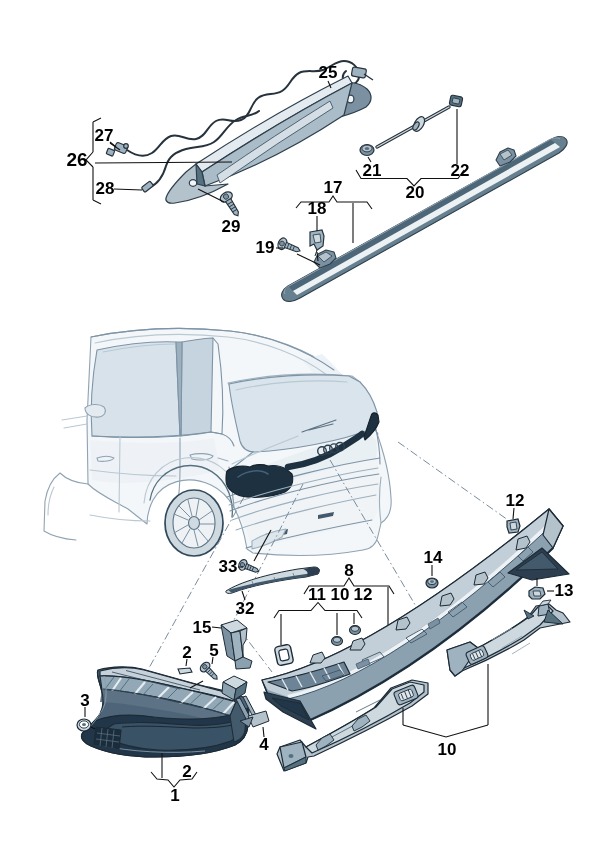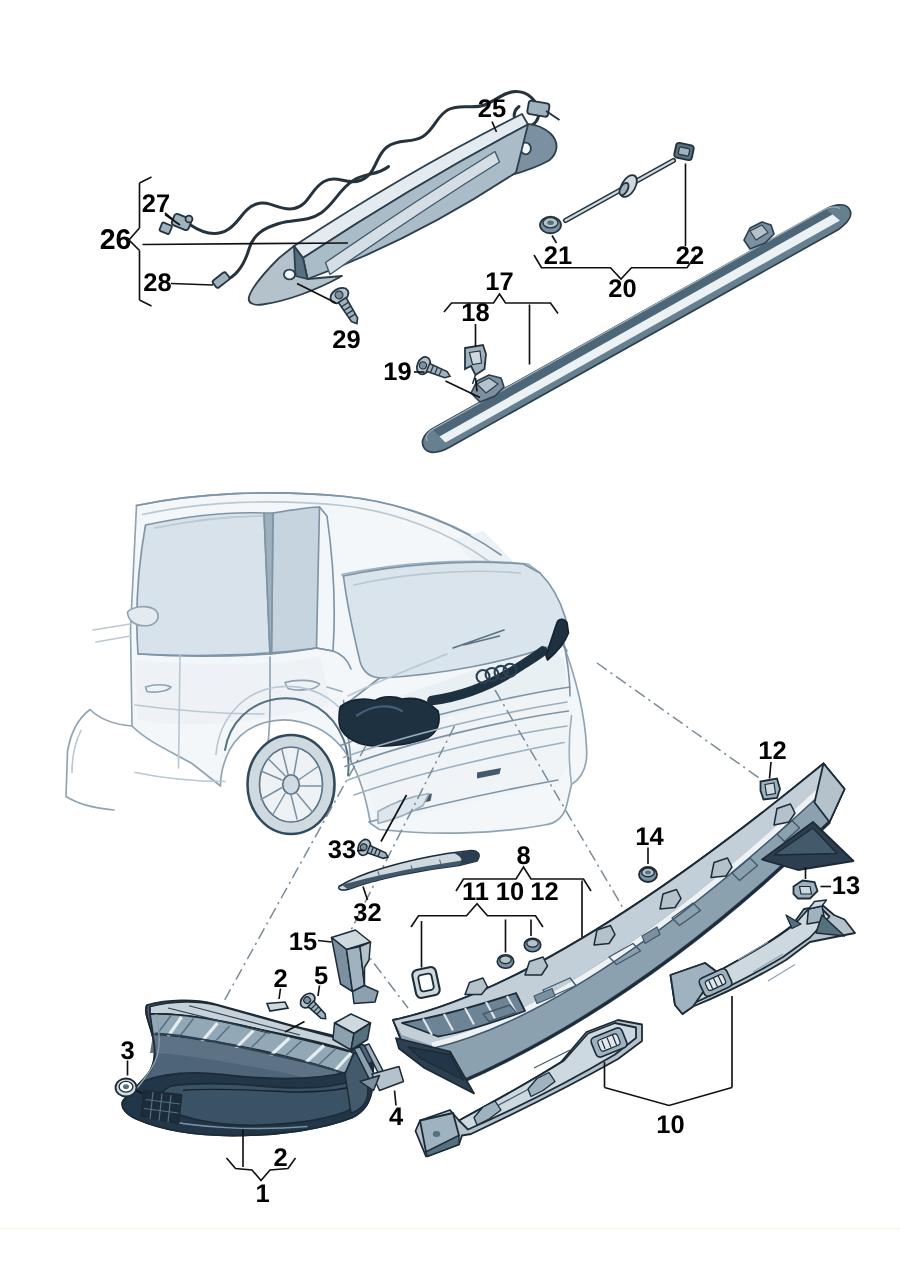--- a/index.html
+++ b/index.html
@@ -1,16 +1,16 @@
 <!DOCTYPE html>
 <html><head>
 <meta charset="utf-8">
 <style>
 html,body{margin:0;padding:0;background:#fff;}
-#wrap{width:600px;height:819px;position:relative;overflow:hidden;background:#bef264;}
+#wrap{width:600px;height:819px;position:relative;overflow:hidden;background:#0369a1;}
 text{font-family:"Liberation Sans",sans-serif;font-weight:bold;fill:#000;}
 .ln{stroke:#111;stroke-width:1.1;fill:none;}
 .dd{stroke:#7a8c9a;stroke-width:1;fill:none;stroke-dasharray:8 3 1.5 3;}
 </style>
 </head>
 <body>
 <div id="wrap">
 <svg width="600" height="849" viewBox="0 0 600 849">
 <rect width="600" height="849" fill="#ffffff"></rect>
 

